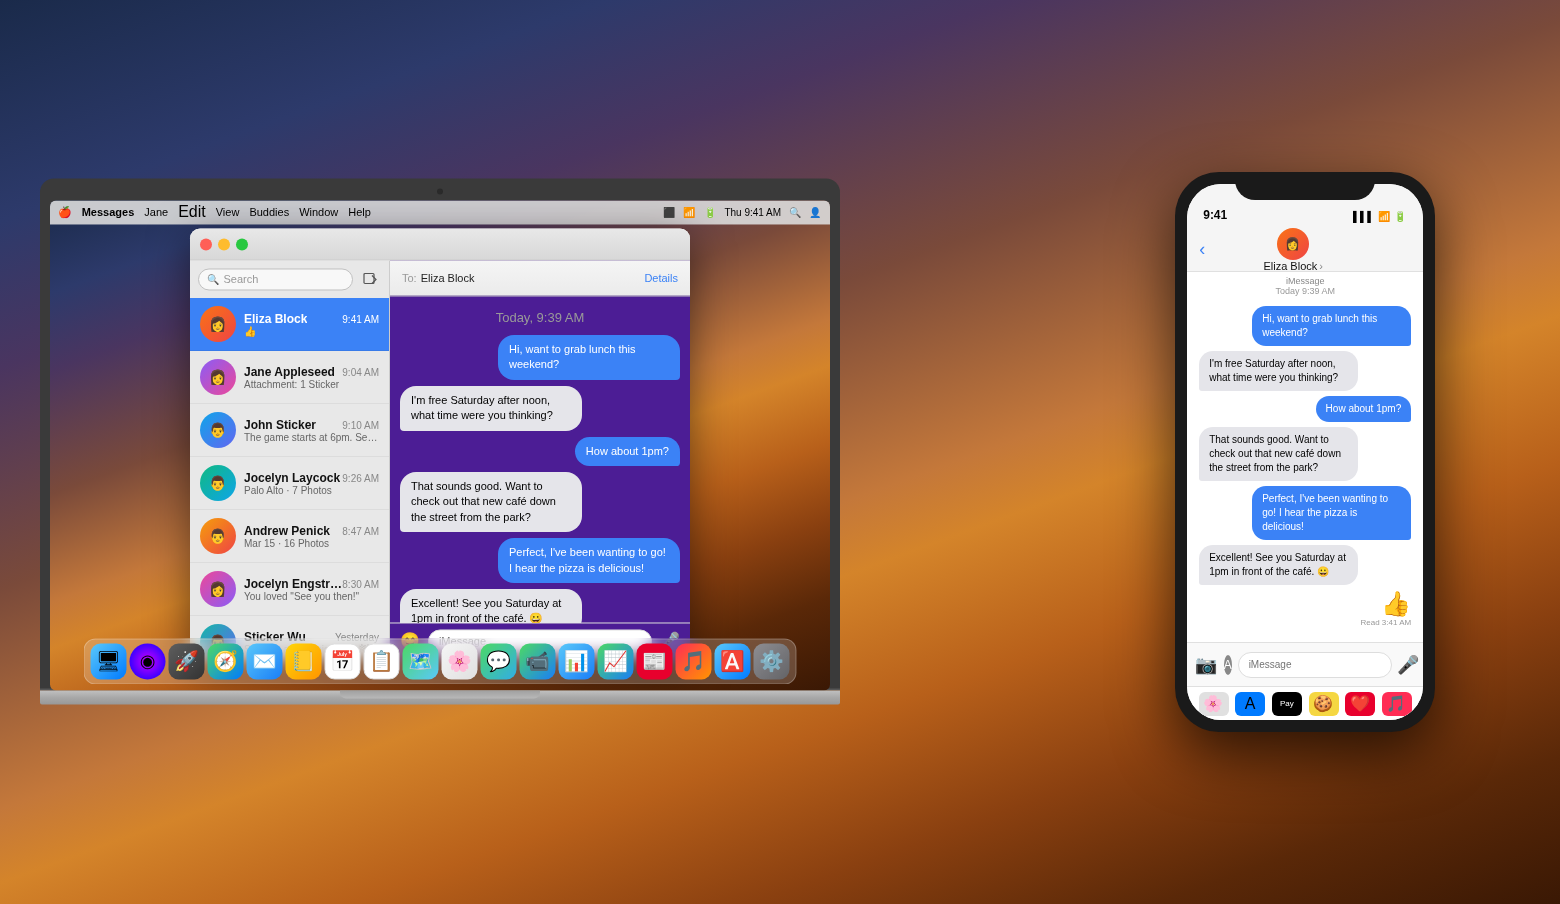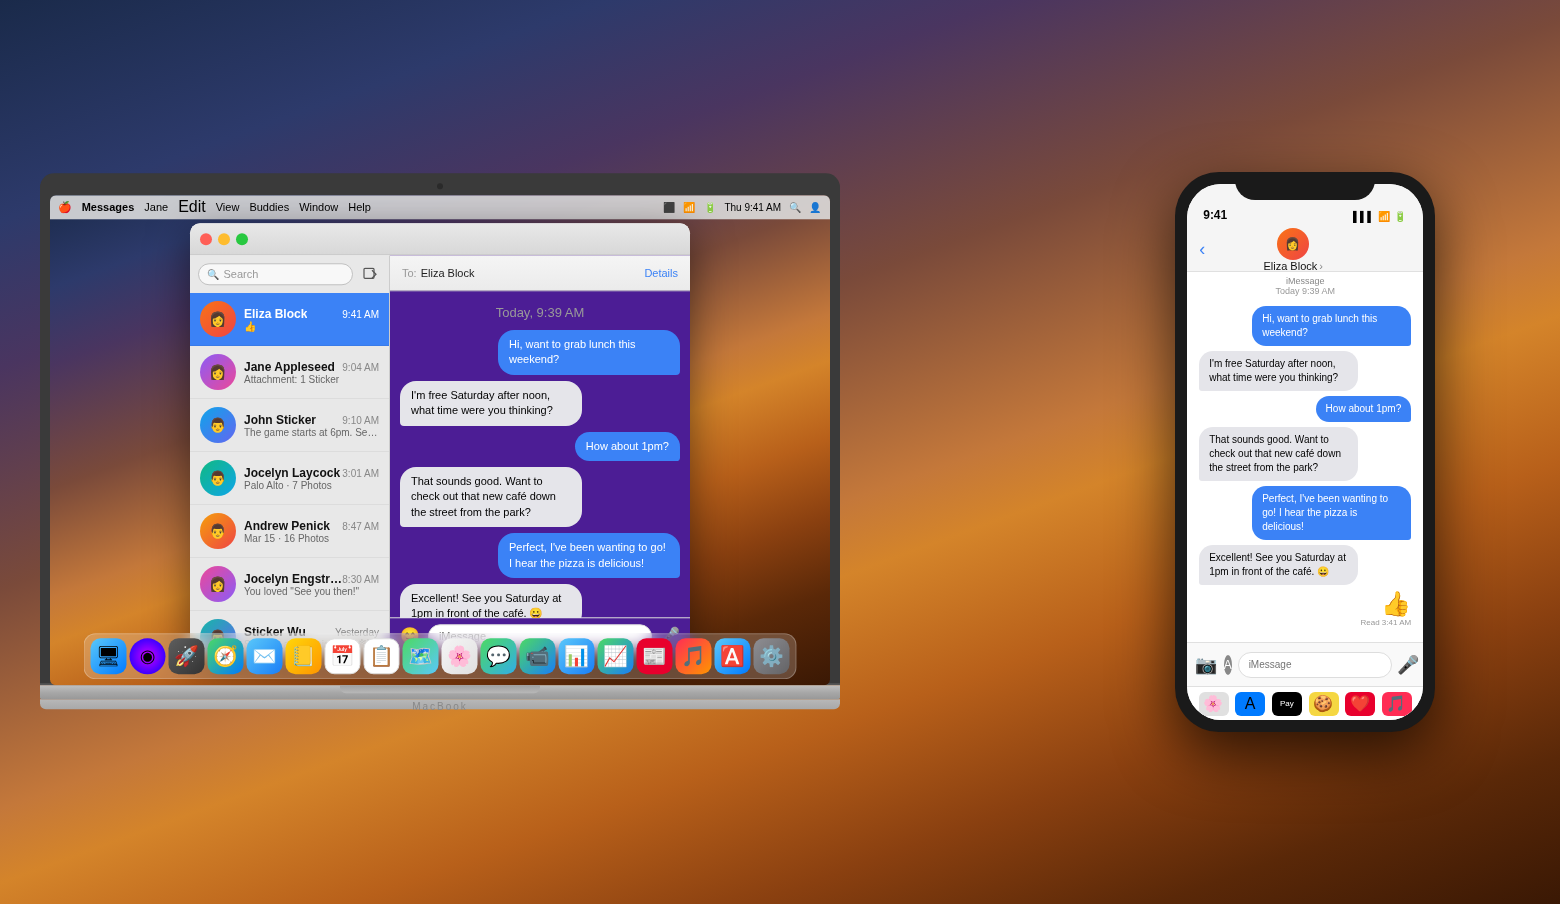--- a/index.html
+++ b/index.html
@@ -657,21 +657,21 @@
                     </div>
                     <div class="conv-preview">The game starts at 6pm. See you then!</div>
                   </div>
                 </div>
 
                 <div class="conv-item">
                   <div class="conv-avatar avatar-4">👨</div>
                   <div class="conv-info">
                     <div class="conv-header">
                       <span class="conv-name">Jocelyn Laycock</span>
-                      <span class="conv-time">3:01 AM</span>
+                      <span class="conv-time">9:26 AM</span>
                     </div>
                     <div class="conv-preview">Palo Alto · 7 Photos</div>
                   </div>
                 </div>
 
                 <div class="conv-item">
                   <div class="conv-avatar avatar-5">👨</div>
                   <div class="conv-info">
                     <div class="conv-header">
                       <span class="conv-name">Andrew Penick</span>
@@ -771,23 +771,20 @@
           <div class="dock-item" style="width:36px;height:36px;font-size:20px;background:linear-gradient(135deg,#ff2d55,#ff9500);border-radius:10px;">🎵</div>
           <div class="dock-item" style="width:36px;height:36px;font-size:20px;background:linear-gradient(135deg,#5ac8fa,#007aff);border-radius:10px;">🅰️</div>
           <div class="dock-item" style="width:36px;height:36px;font-size:20px;background:linear-gradient(135deg,#8e8e93,#636366);border-radius:10px;">⚙️</div>
         </div>
 
       </div>
     </div>
     <div class="laptop-bottom">
       <div class="laptop-hinge"></div>
     </div>
-    <div class="laptop-base">
-      <div style="text-align:center;padding:2px 0;font-size:10px;font-weight:300;letter-spacing:2px;color:#888;">MacBook</div>
-    </div>
   </div>
 
   <div class="iphone">
     <div class="iphone-notch"></div>
     <div class="iphone-screen">
 
       <div class="iphone-statusbar">
         <span class="iphone-statusbar-time">9:41</span>
         <div class="iphone-statusbar-icons">
           <span style="font-size:10px;">▌▌▌</span>

